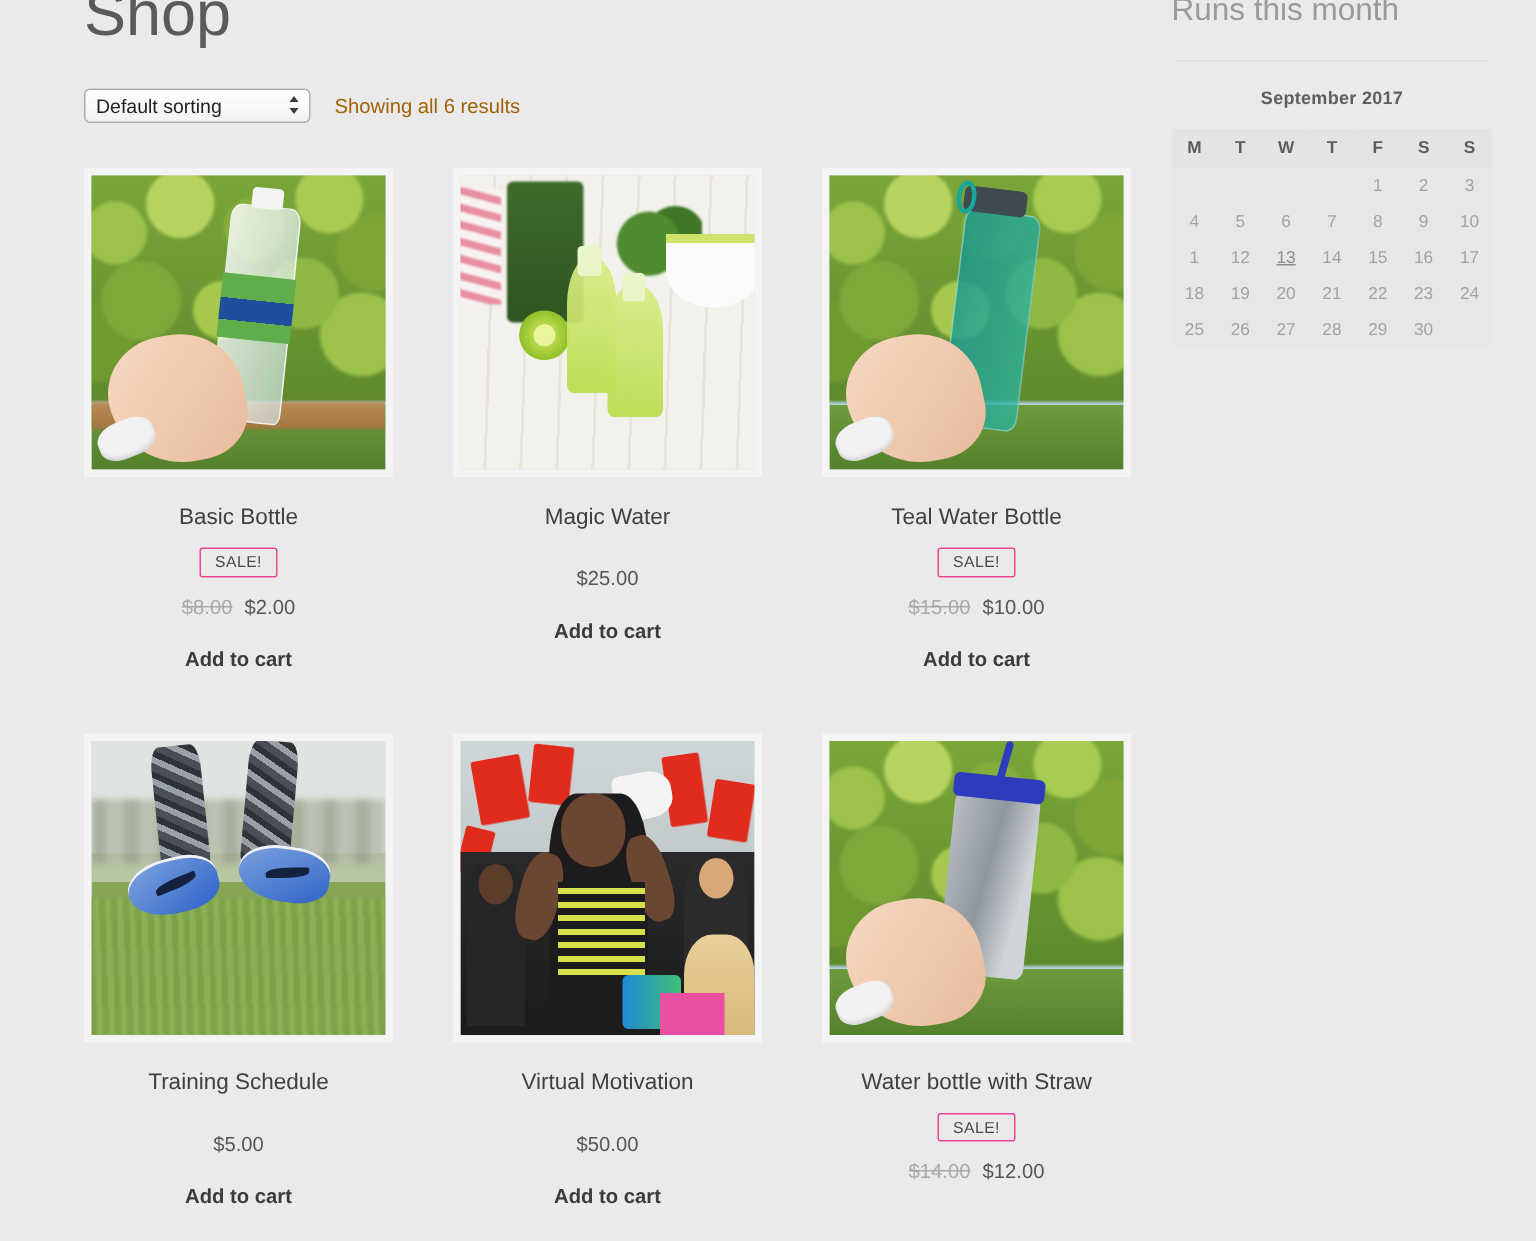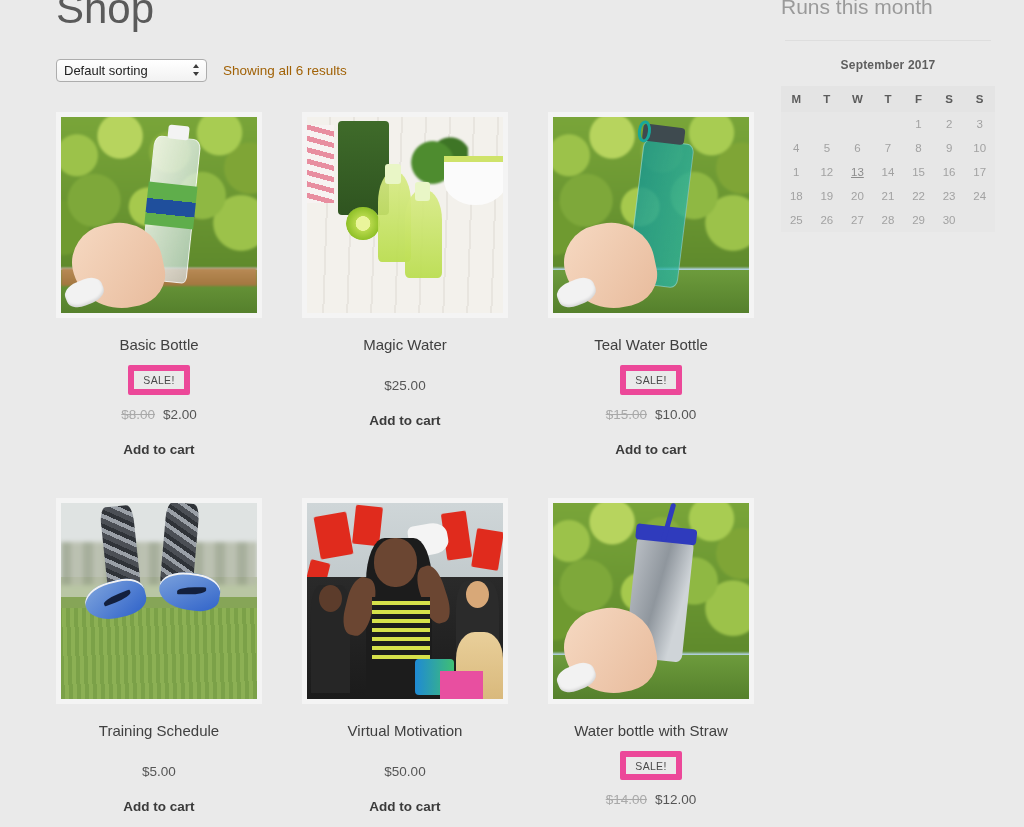--- a/index.html
+++ b/index.html
@@ -143,21 +143,21 @@
     margin-top: 18px;
     font-size: 15px;
     color: #404040;
     font-weight: 400;
     line-height: 1.2;
   }
   .sale-badge {
     display: inline-block;
     margin-top: 11px;
     padding: 4px 9px 3px;
-    border: 6px solid #ec4899;
+    border: 1px solid #ec4899;
     border-radius: 2px;
     background: transparent;
     font-size: 10.5px;
     color: #4a4a4a;
     letter-spacing: 0.3px;
     line-height: 1;
   }
   .price {
     margin-top: 12px;
     font-size: 13.5px;

